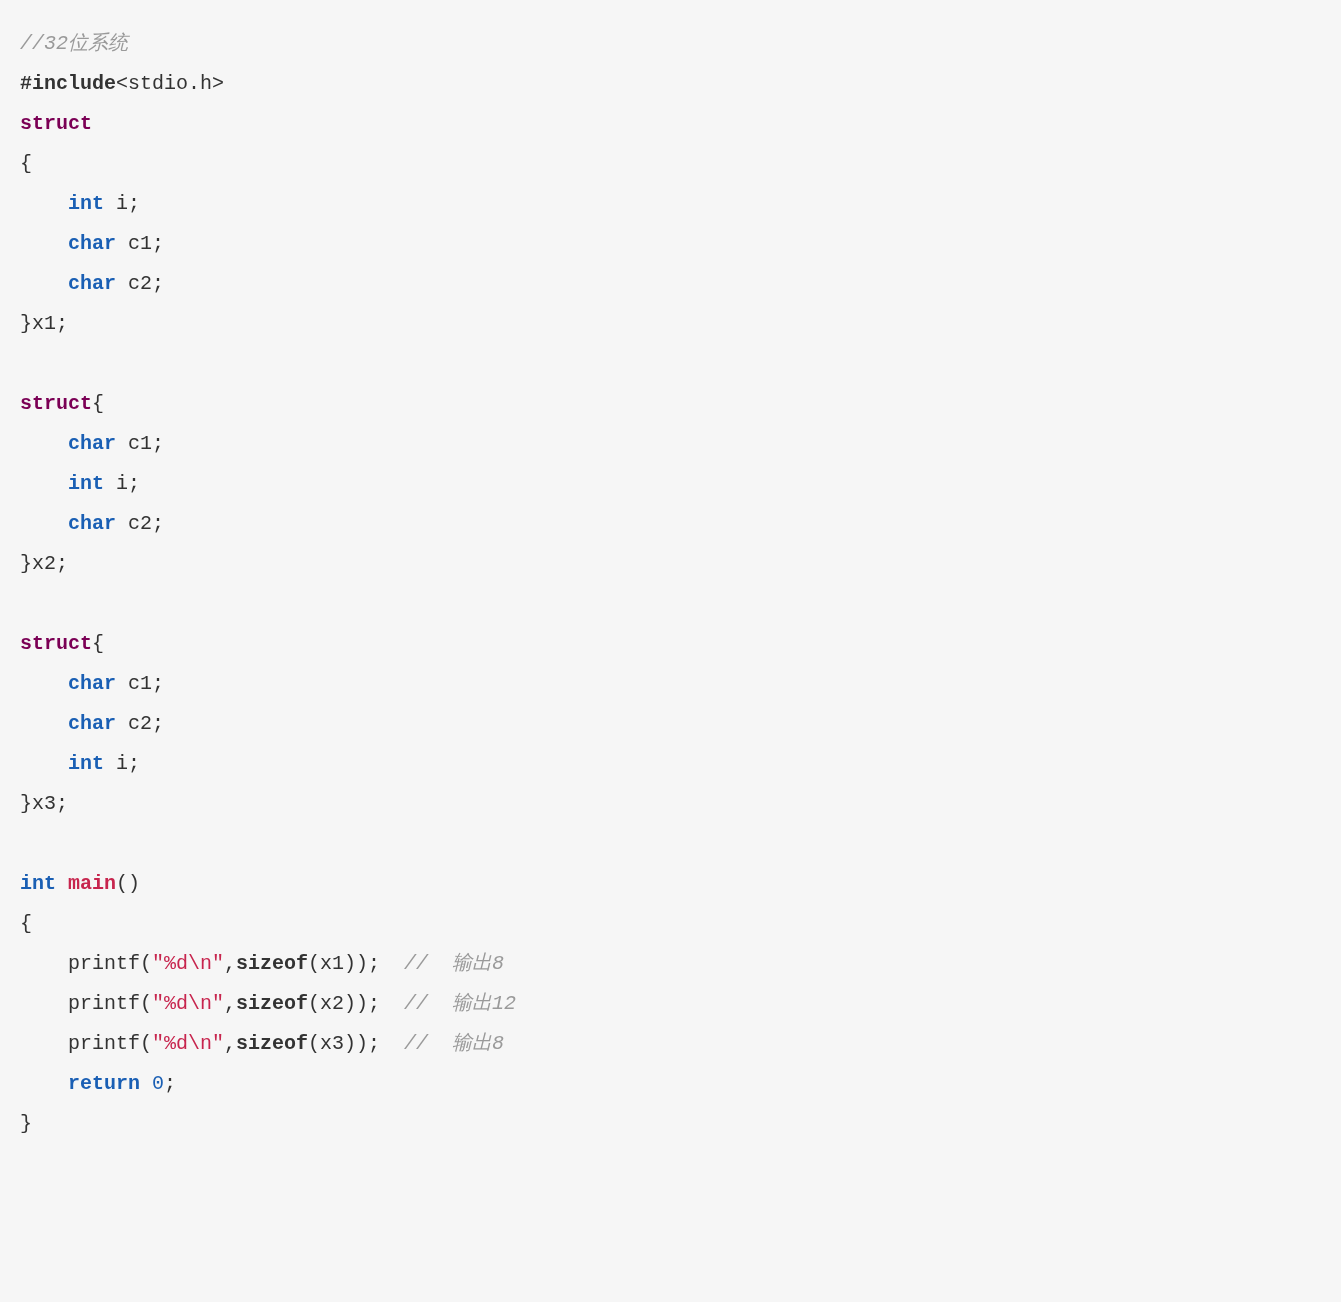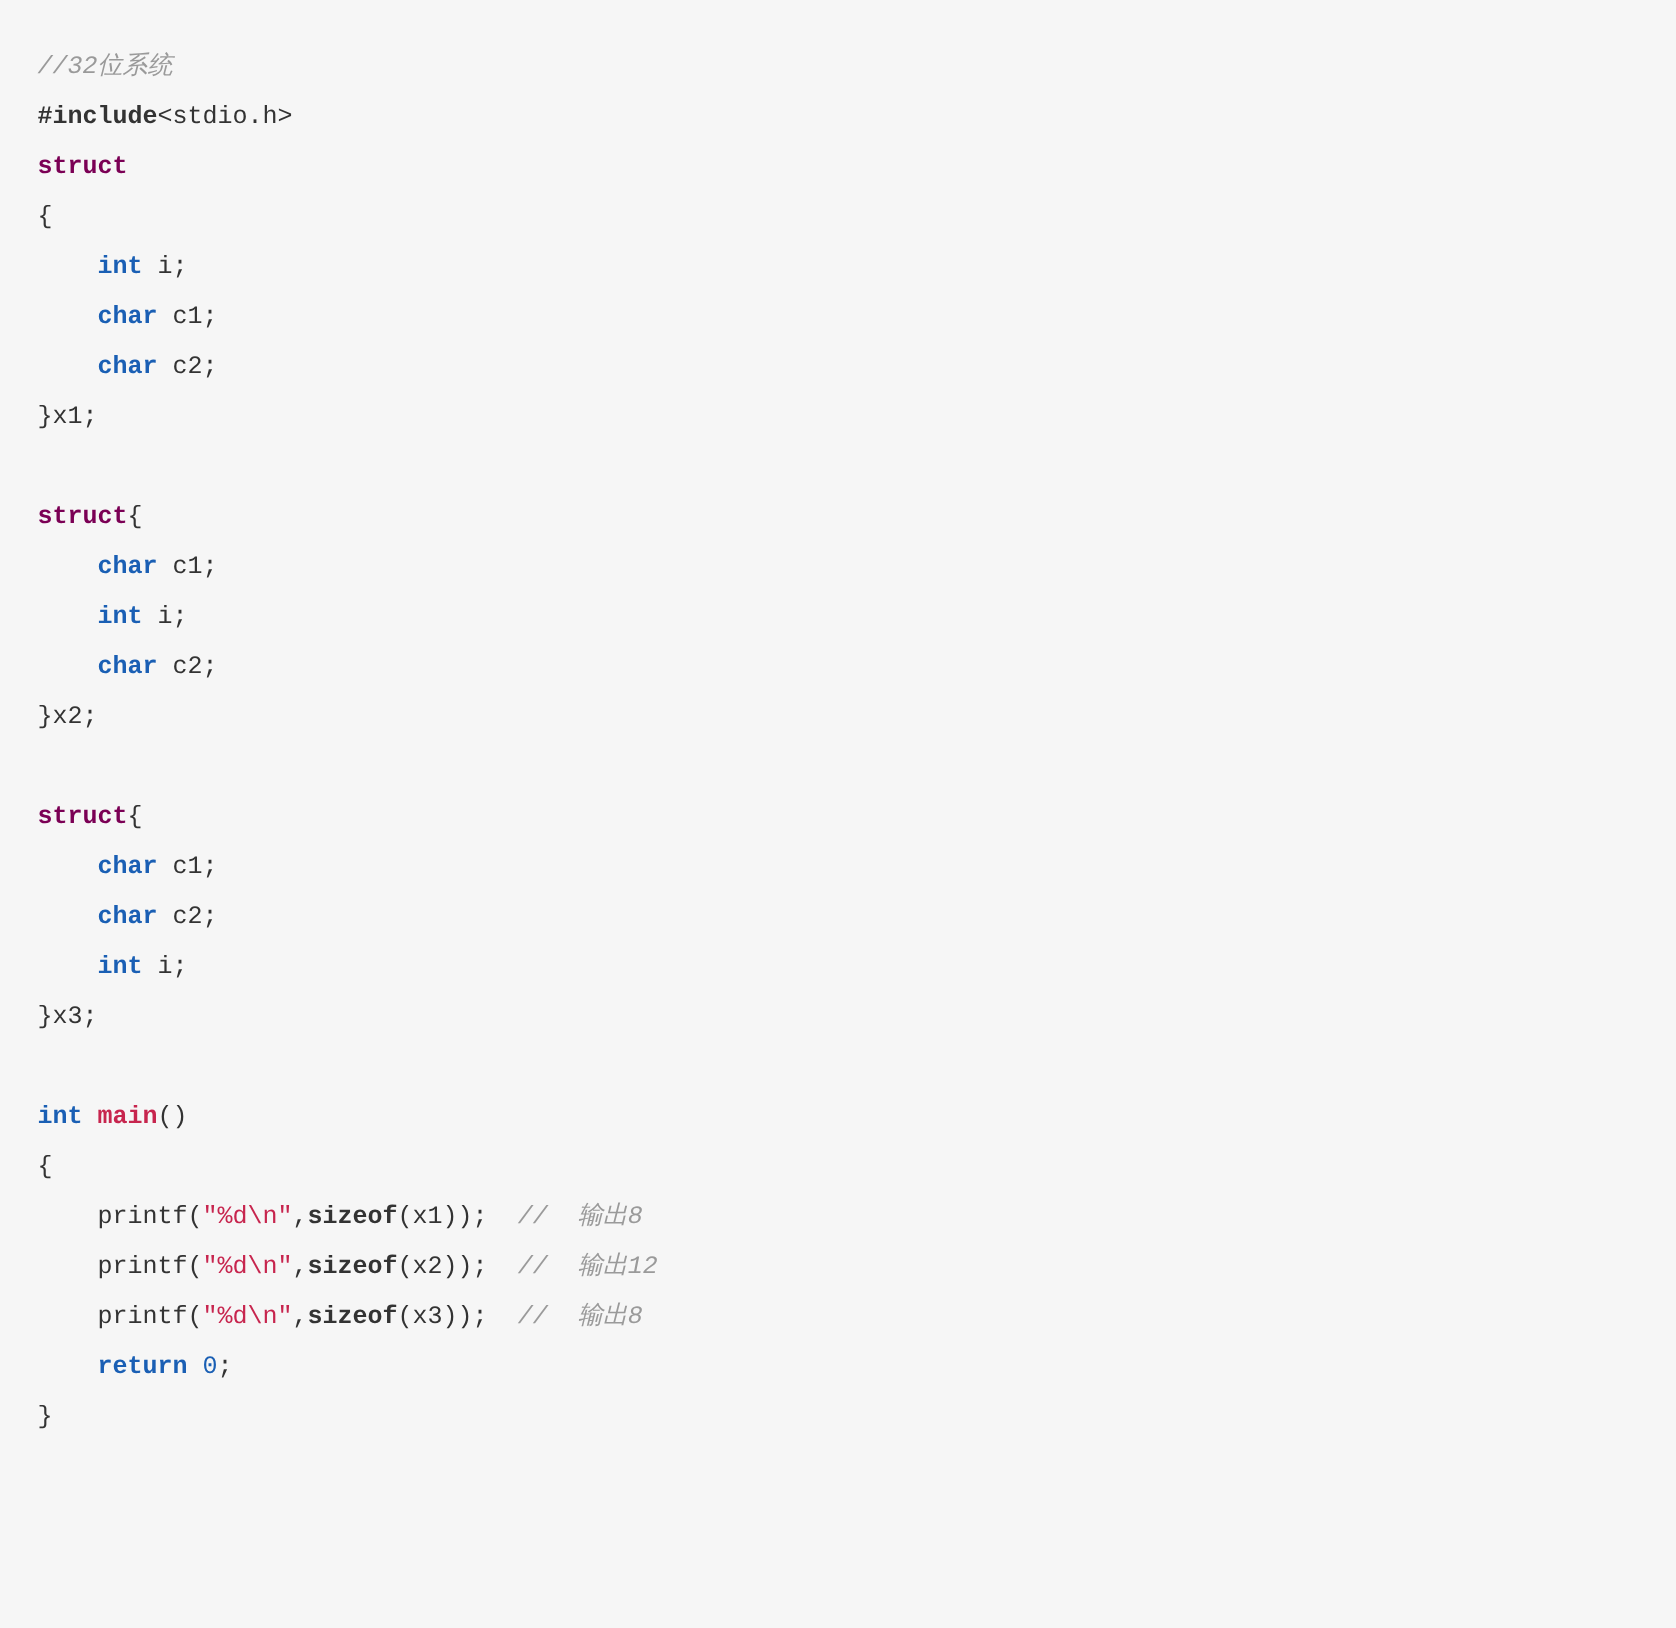--- a/index.html
+++ b/index.html
@@ -7,21 +7,21 @@
     padding: 0;
     width: 1341px;
     height: 1302px;
     background: #f6f6f6;
     font-family: "SFMono-Regular", Consolas, "Liberation Mono", Menlo, monospace;
     font-size: 20px;
     line-height: 40px;
     color: #333;
   }
   pre.code {
-    margin: 12px;
+    margin: 2px;
     padding: 22px 18px 18px 18px;
     white-space: pre;
     font-family: inherit;
   }
   .c-comment { color: #9a9a9a; font-style: italic; }
   .c-pp      { color: #333; font-weight: 700; }
   .c-kw      { color: #7b0055; font-weight: 700; } 
   .c-type    { color: #1a5fb4; font-weight: 700; } 
   .c-func    { color: #c7254e; font-weight: 700; } 
   .c-call    { color: #333; font-weight: 700; }    

